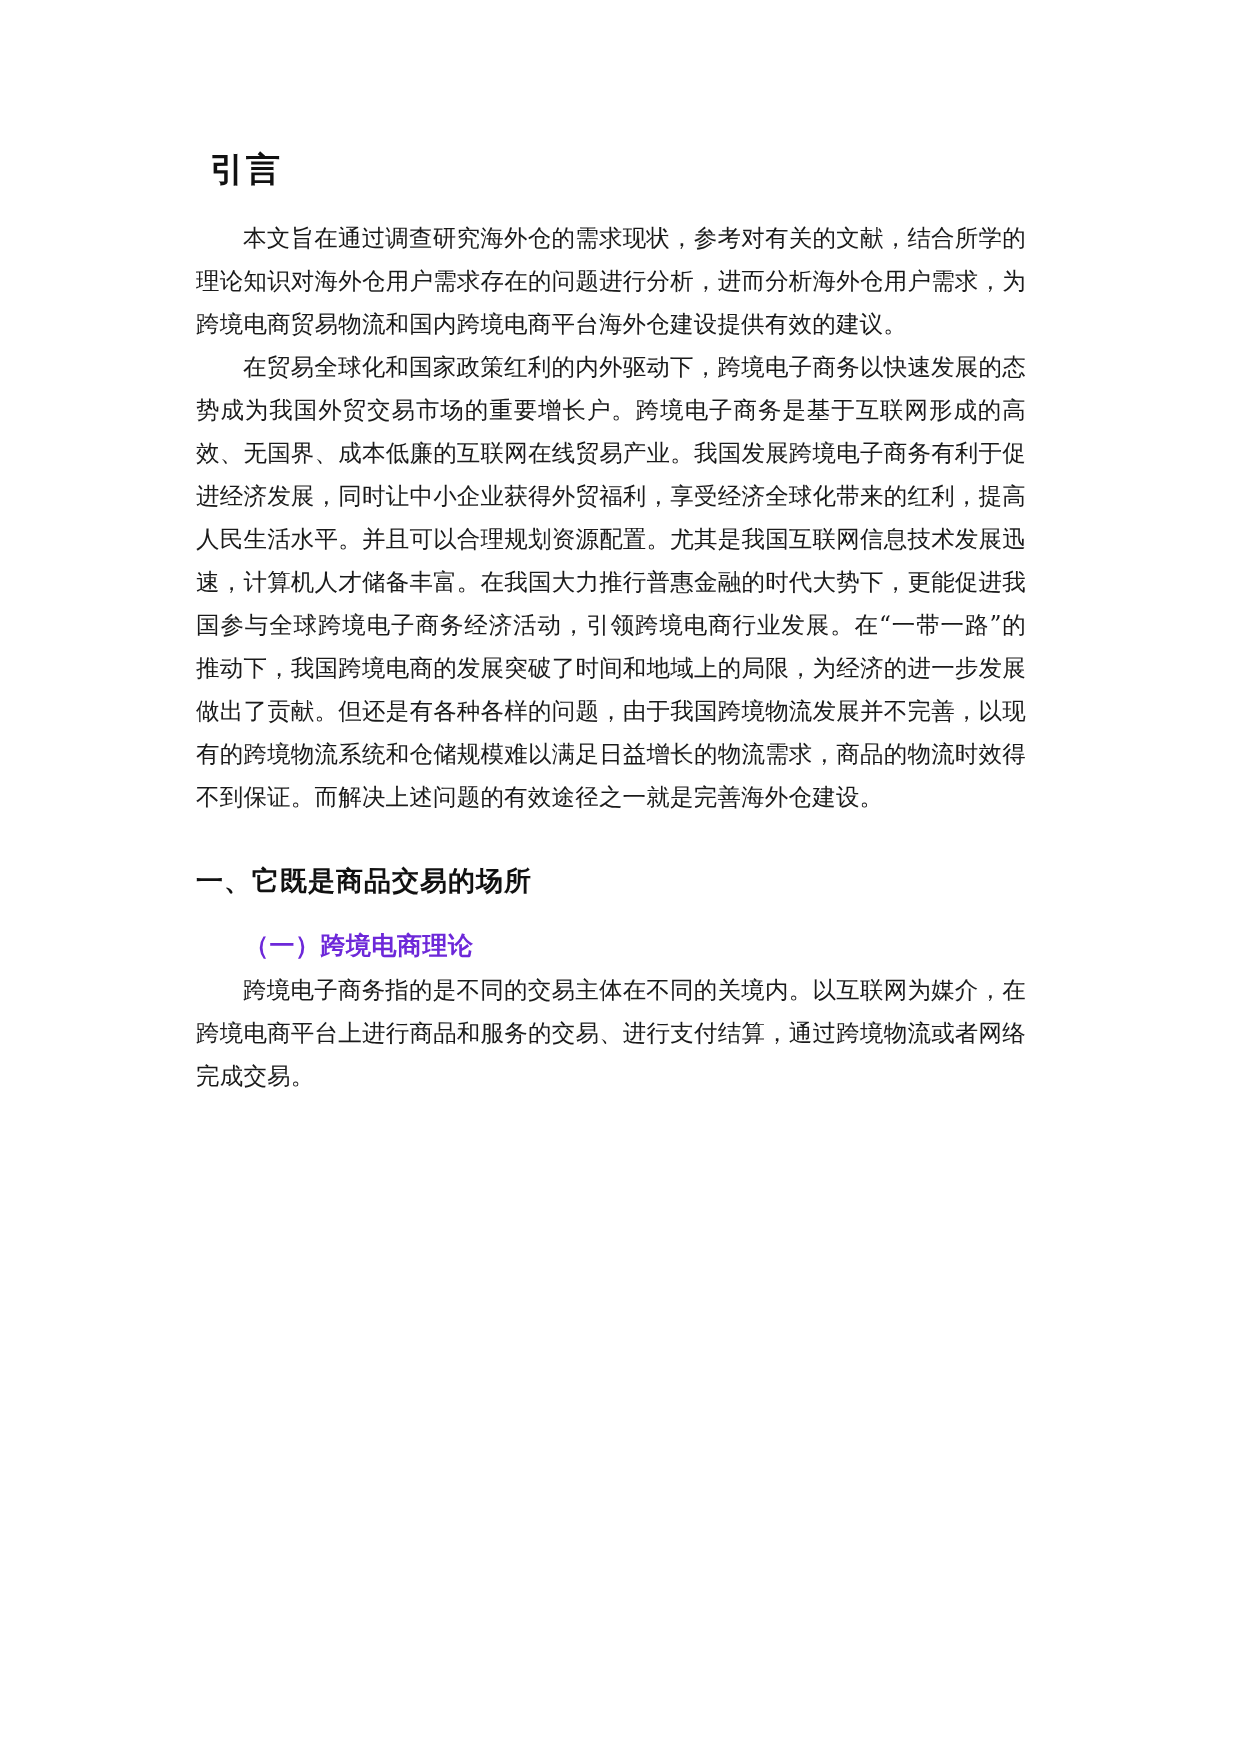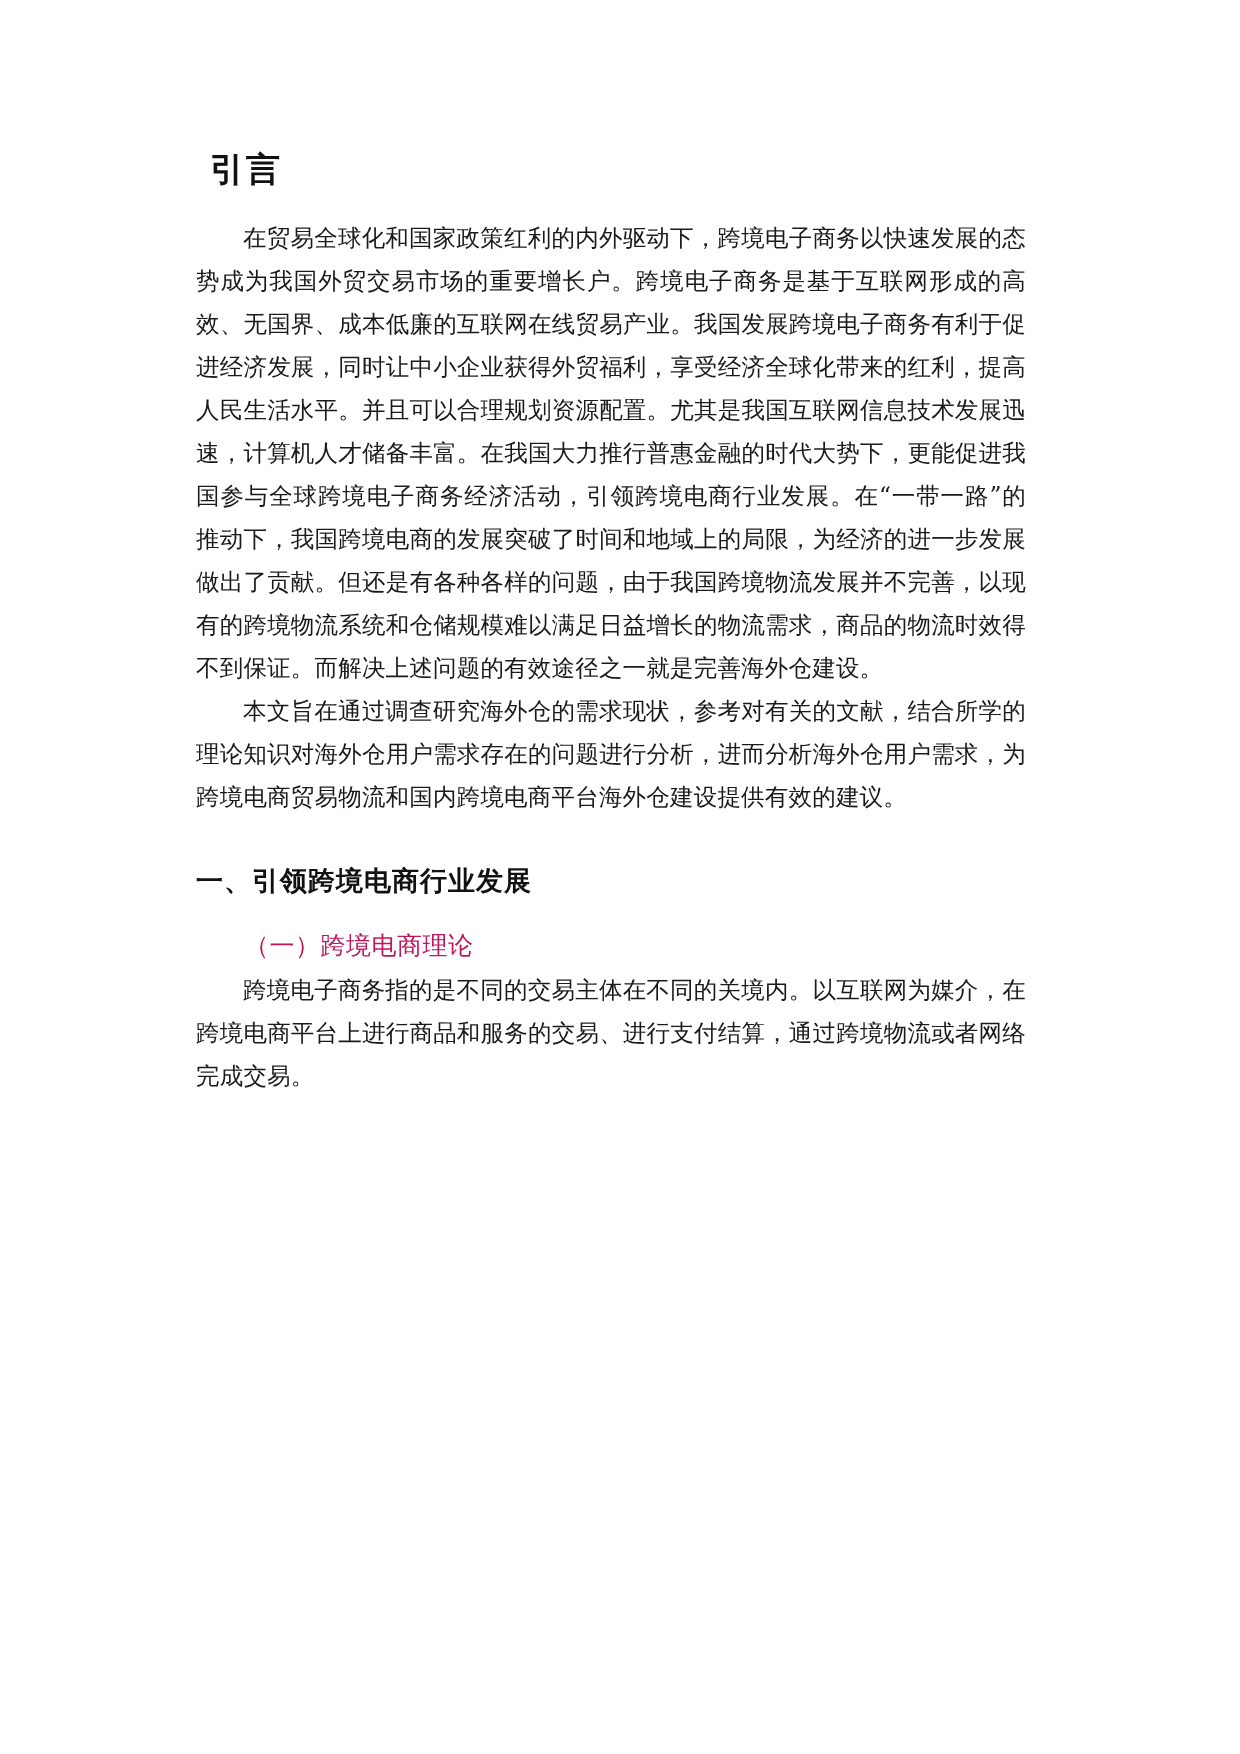--- a/index.html
+++ b/index.html
@@ -35,24 +35,24 @@
     font-family: "DejaVu Serif", "Liberation Serif", serif;
     font-weight: bold;
     font-size: 27px;
     line-height: 1.2;
     color: #111111;
     letter-spacing: 1px;
     margin: 46px 0 30px 0;
   }
   .h3 {
     font-family: "DejaVu Serif", "Liberation Serif", serif;
-    font-weight: normal;
+    font-weight: bold;
     font-size: 25px;
     line-height: 1.2;
-    color: #be185d;
+    color: #6d28d9;
     letter-spacing: 0.5px;
     margin: 34px 0 8px 48px;
   }
   
   .para {
     font-family: "DejaVu Serif", "Liberation Serif", serif;
     font-size: 23.5px;
     line-height: 43px;
     color: #1a1a1a;
     text-align: justify;
@@ -78,25 +78,25 @@
   }
 </style>
 </head>
 <body>
 
 <div class="page">
   <div class="content">
 
     <h1 class="h1">引言</h1>
 
+    <p class="para">本文旨在通过调查研究海外仓的需求现状，参考对有关的文献，结合所学的理论知识对海外仓用户需求存在的问题进行分析，进而分析海外仓用户需求，为跨境电商贸易物流和国内跨境电商平台海外仓建设提供有效的建议。</p>
+
     <p class="para">在贸易全球化和国家政策红利的内外驱动下，跨境电子商务以快速发展的态势成为我国外贸交易市场的重要增长户。跨境电子商务是基于互联网形成的高效、无国界、成本低廉的互联网在线贸易产业。我国发展跨境电子商务有利于促进经济发展，同时让中小企业获得外贸福利，享受经济全球化带来的红利，提高人民生活水平。并且可以合理规划资源配置。尤其是我国互联网信息技术发展迅速，计算机人才储备丰富。在我国大力推行普惠金融的时代大势下，更能促进我国参与全球跨境电子商务经济活动，引领跨境电商行业发展。在“一带一路”的推动下，我国跨境电商的发展突破了时间和地域上的局限，为经济的进一步发展做出了贡献。但还是有各种各样的问题，由于我国跨境物流发展并不完善，以现有的跨境物流系统和仓储规模难以满足日益增长的物流需求，商品的物流时效得不到保证。而解决上述问题的有效途径之一就是完善海外仓建设。</p>
 
-    <p class="para">本文旨在通过调查研究海外仓的需求现状，参考对有关的文献，结合所学的理论知识对海外仓用户需求存在的问题进行分析，进而分析海外仓用户需求，为跨境电商贸易物流和国内跨境电商平台海外仓建设提供有效的建议。</p>
-
-    <h2 class="h2">一、引领跨境电商行业发展</h2>
+    <h2 class="h2">一、它既是商品交易的场所</h2>
 
     <h3 class="h3">（一）跨境电商理论</h3>
 
     <p class="para">跨境电子商务指的是不同的交易主体在不同的关境内。以互联网为媒介，在跨境电商平台上进行商品和服务的交易、进行支付结算，通过跨境物流或者网络完成交易。</p>
 
 
   </div>
 
   <div class="page-number">1</div>
 </div>

